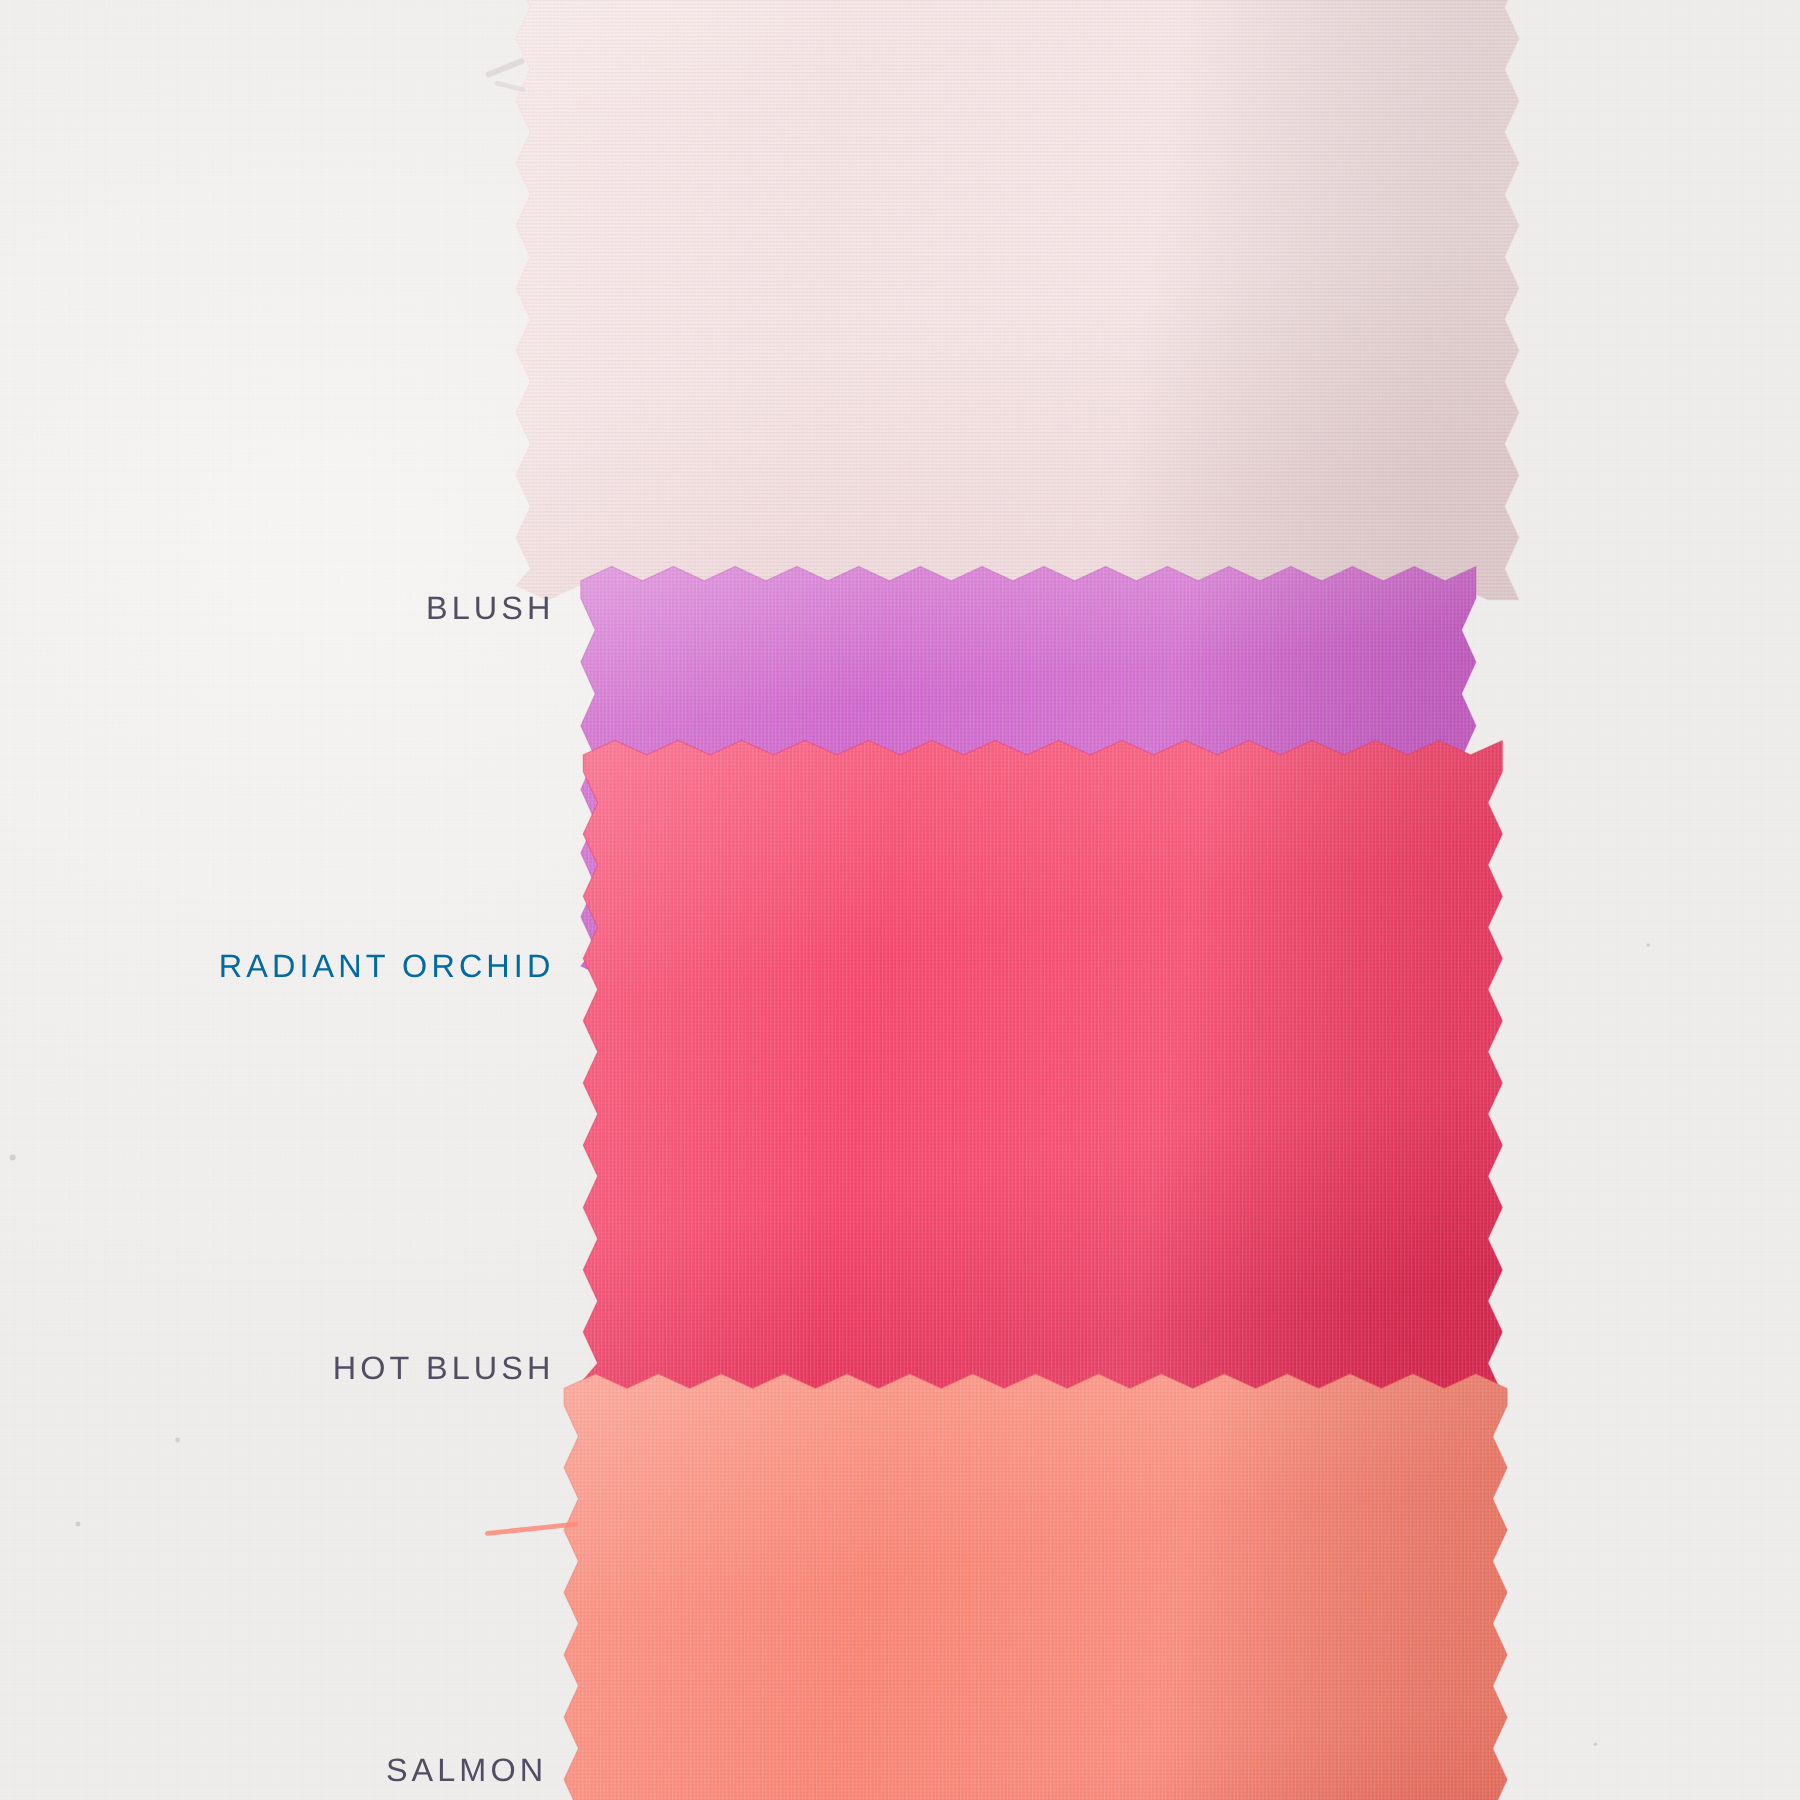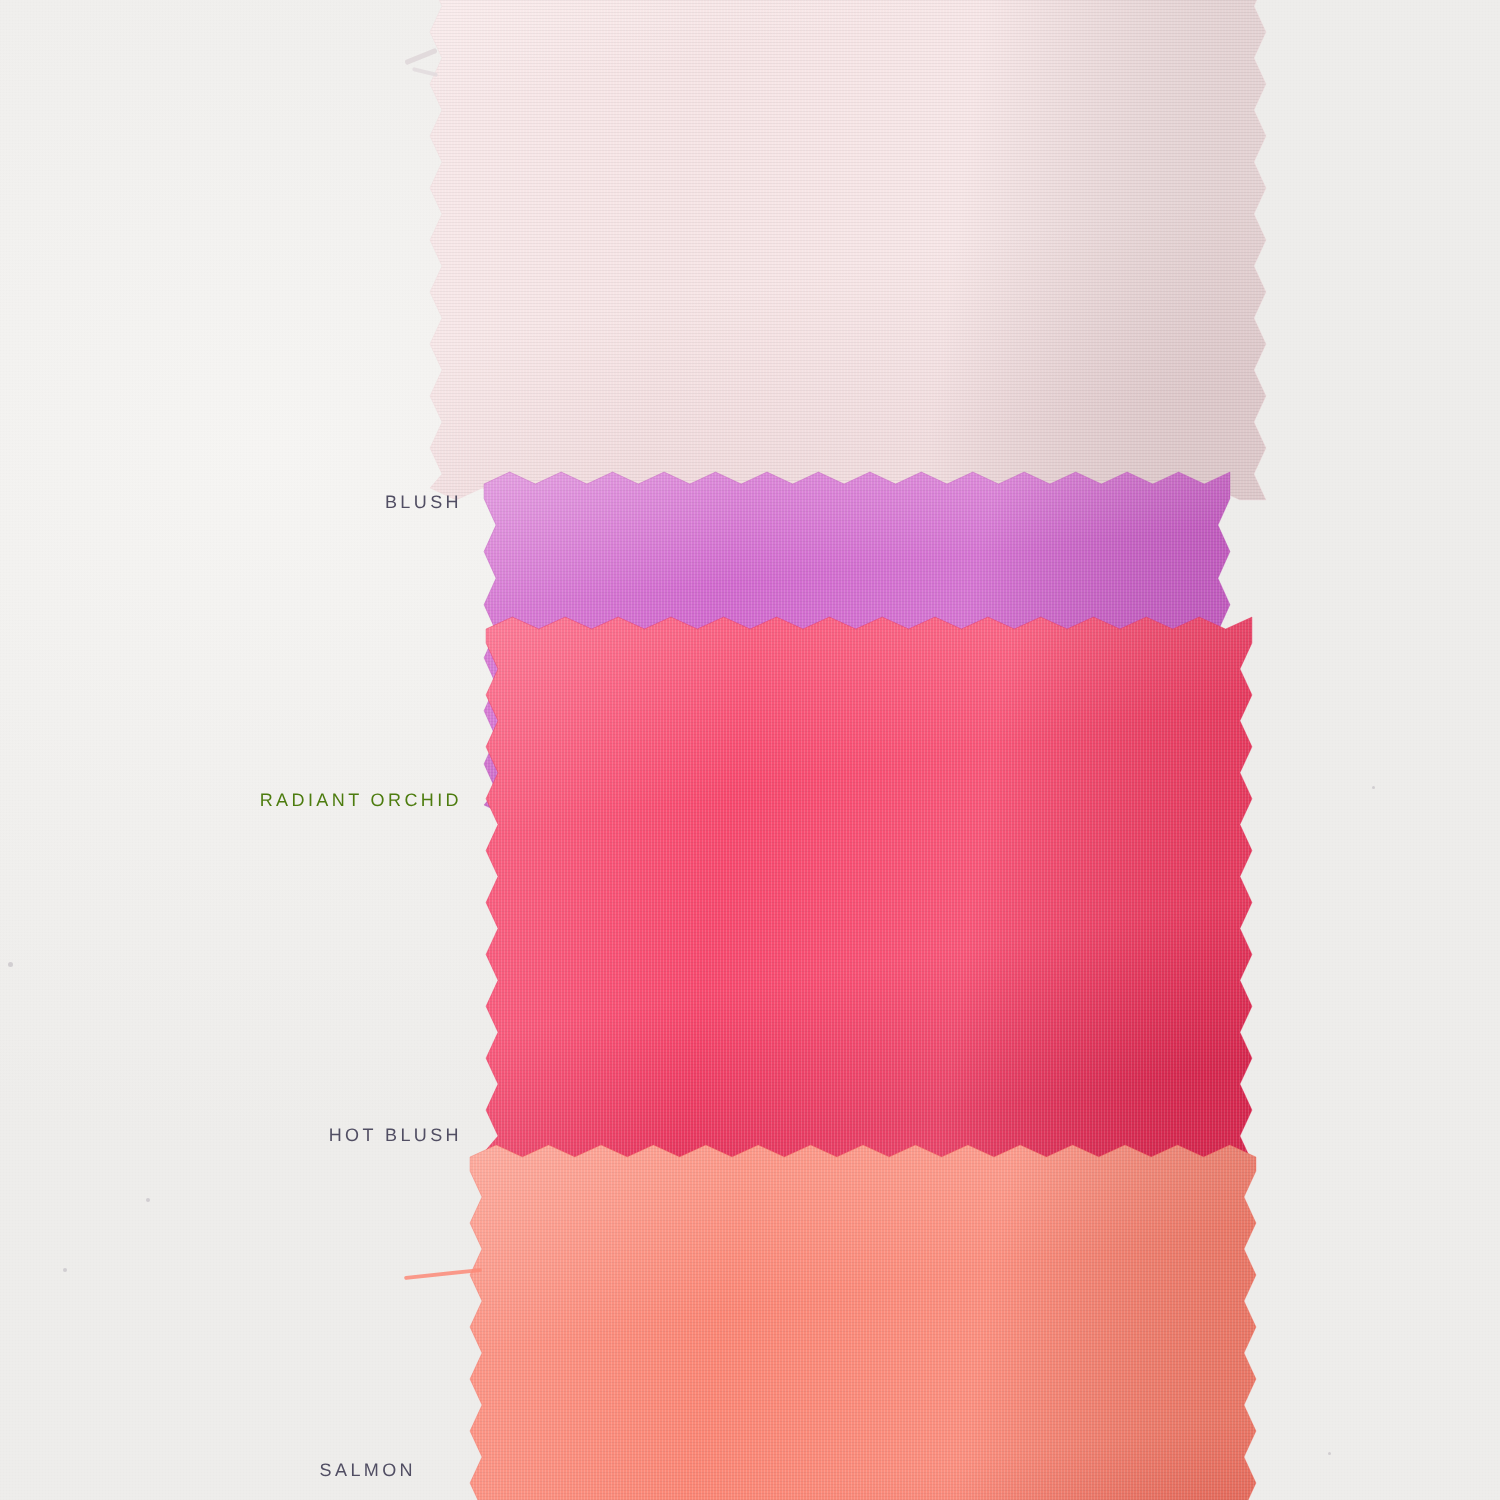--- a/index.html
+++ b/index.html
@@ -54,21 +54,21 @@
   .thread {
     position: absolute;
     border-radius: 2px;
     opacity: .85;
   }
 
   
   .label {
     position: absolute;
     color: #514e63;
-    font-size: 18px;
+    font-size: 27px;
     letter-spacing: 3.4px;
     white-space: nowrap;
     text-align: center;
     font-weight: 400;
     text-rendering: geometricPrecision;
   }
 </style>
 </head>
 <body>
 
@@ -215,17 +215,17 @@
     </div>
 
   <div id="threads">
       <div class="thread" style="left: 404px; top: 54px; width: 34px; height: 5px; background: rgb(222, 214, 216); transform: rotate(-22deg); z-index: 40;"></div>
       <div class="thread" style="left: 412px; top: 70px; width: 26px; height: 4px; background: rgb(226, 218, 221); transform: rotate(14deg); z-index: 40;"></div>
       <div class="thread" style="left: 404px; top: 1272px; width: 78px; height: 4px; background: rgb(251, 138, 120); transform: rotate(-6deg); z-index: 40;"></div>
     </div>
 
   <div id="labels">
       <div class="label" style="right: 1038px; top: 492px; color: rgb(81, 78, 99); z-index: 60;">BLUSH</div>
-      <div class="label" style="right: 1038px; top: 790px; color: #4d7c0f; z-index: 60;">RADIANT ORCHID</div>
+      <div class="label" style="right: 1038px; top: 790px; color: #0369a1; z-index: 60;">RADIANT ORCHID</div>
       <div class="label" style="right: 1038px; top: 1125px; color: rgb(81, 78, 99); z-index: 60;">HOT BLUSH</div>
-      <div class="label" style="right: 1084px; top: 1460px; color: rgb(81, 78, 99); z-index: 60;">SALMON</div>
+      <div class="label" style="right: 1044px; top: 1460px; color: rgb(81, 78, 99); z-index: 60;">SALMON</div>
     </div>
 </div>
 
 </body></html>

